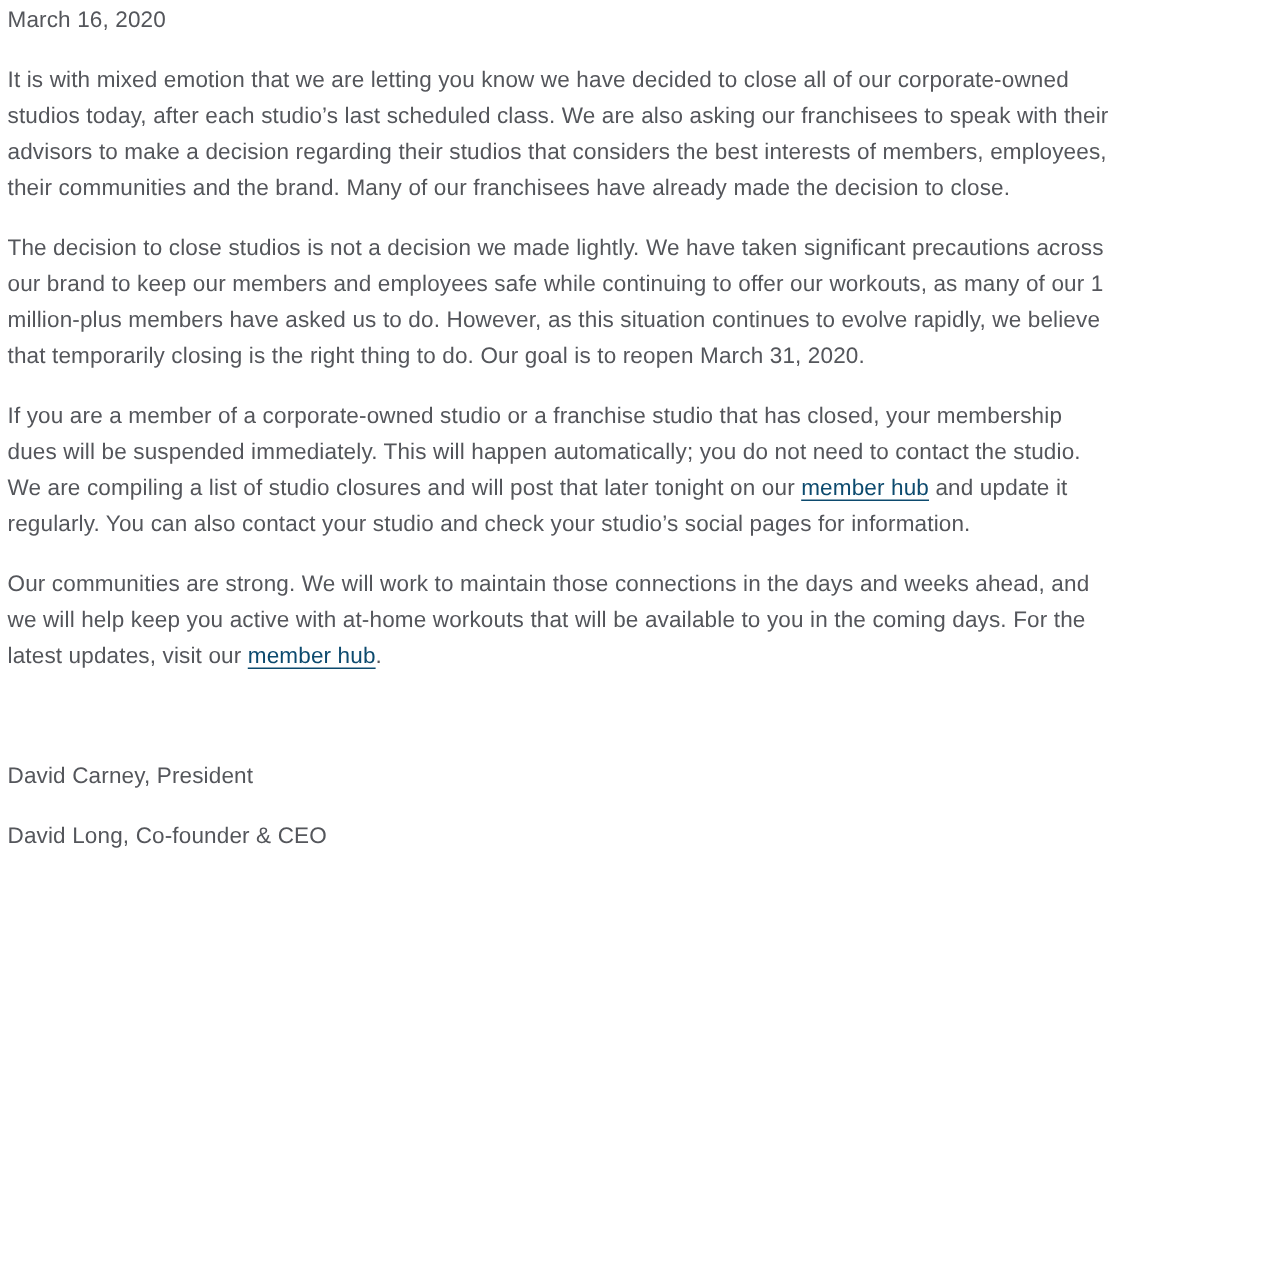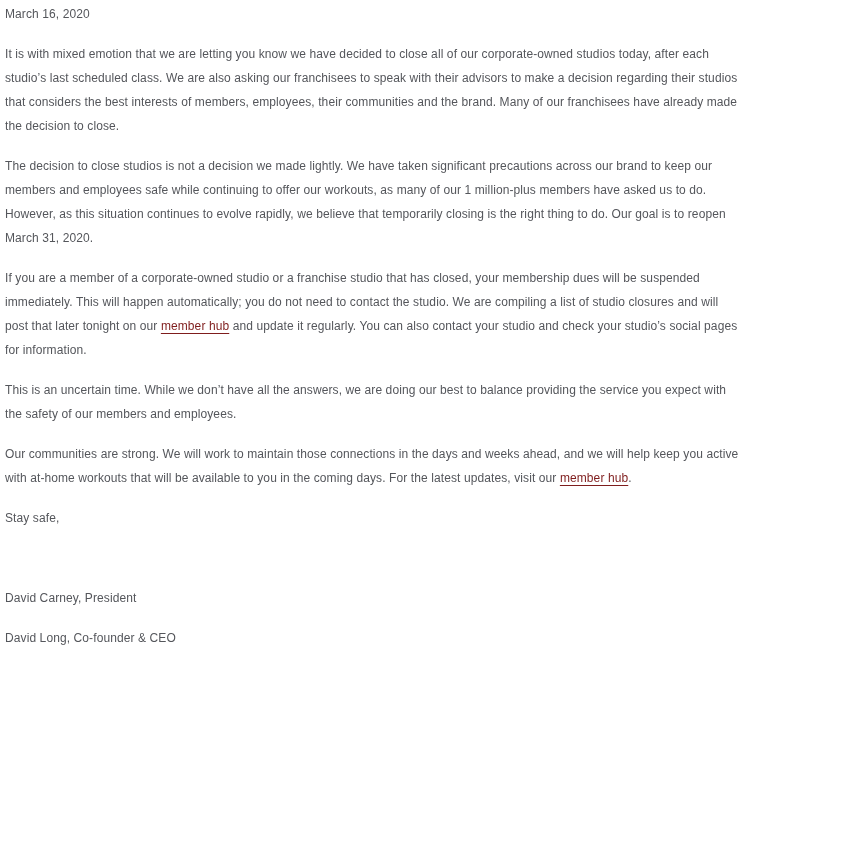--- a/index.html
+++ b/index.html
@@ -7,49 +7,47 @@
     margin: 0;
     padding: 0;
     background: #ffffff;
   }
   .letter {
     width: 778px;
     height: 849px;
     overflow: hidden;
     padding: 2px 38px 0 5px;
     font-family: "Liberation Sans", sans-serif;
-    font-size: 12px;
+    font-size: 15px;
     line-height: 24px;
     color: #54565b;
     letter-spacing: 0.1px;
   }
   .letter p {
     margin: 16px 0;
   }
   .letter p.first {
     margin-top: 0;
   }
   a.member-hub-link {
-    color: #7f1d1d;
+    color: #0c4a6e;
     text-underline-offset: 3px;
     cursor: pointer;
   }
   .sig-space {
     height: 24px;
   }
 </style>
 </head>
 <body>
 
 <div class="letter">
   <p class="first">March 16, 2020</p>
   <div>
       <p><span>It is with mixed emotion that we are letting you know we have decided to close all of our corporate-owned studios today, after each studio’s last scheduled class. We are also asking our franchisees to speak with their advisors to make a decision regarding their studios that considers the best interests of members, employees, their communities and the brand. Many of our franchisees have already made the decision to close.</span></p>
       <p><span>The decision to close studios is not a decision we made lightly. We have taken significant precautions across our brand to keep our members and employees safe while continuing to offer our workouts, as many of our 1 million-plus members have asked us to do. However, as this situation continues to evolve rapidly, we believe that temporarily closing is the right thing to do. Our goal is to reopen March 31, 2020.</span></p>
       <p><span>If you are a member of a corporate-owned studio or a franchise studio that has closed, your membership dues will be suspended immediately. This will happen automatically; you do not need to contact the studio. We are compiling a list of studio closures and will post that later tonight on our </span><a class="member-hub-link" href="#">member hub</a><span> and update it regularly. You can also contact your studio and check your studio’s social pages for information.</span></p>
-      <p><span>This is an uncertain time. While we don’t have all the answers, we are doing our best to balance providing the service you expect with the safety of our members and employees.</span></p>
       <p><span>Our communities are strong. We will work to maintain those connections in the days and weeks ahead, and we will help keep you active with at-home workouts that will be available to you in the coming days. For the latest updates, visit our </span><a class="member-hub-link" href="#">member hub</a><span>.</span></p>
     </div>
-  <p>Stay safe,</p>
   <div class="sig-space"></div>
   <p>David Carney, President</p>
   <p>David Long, Co-founder &amp; CEO</p>
 </div>
 
 </body></html>

